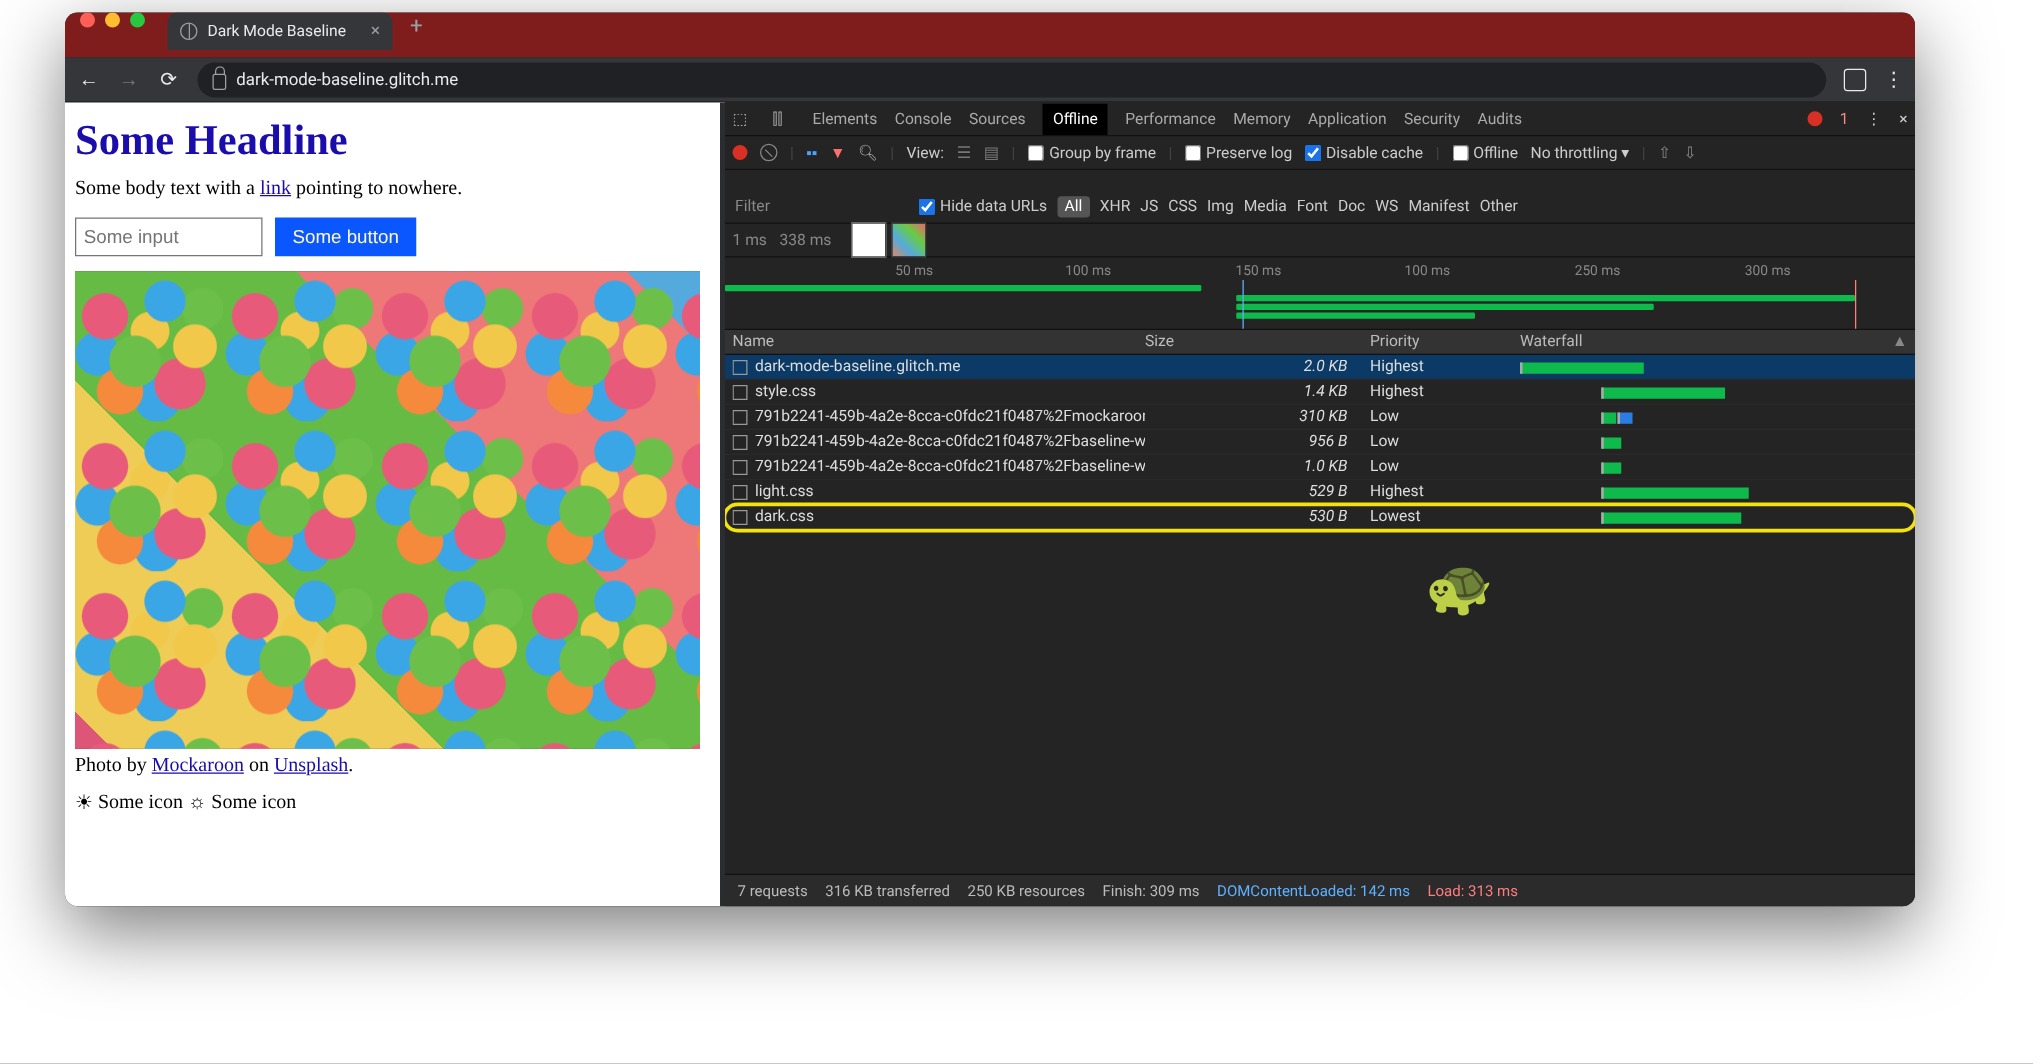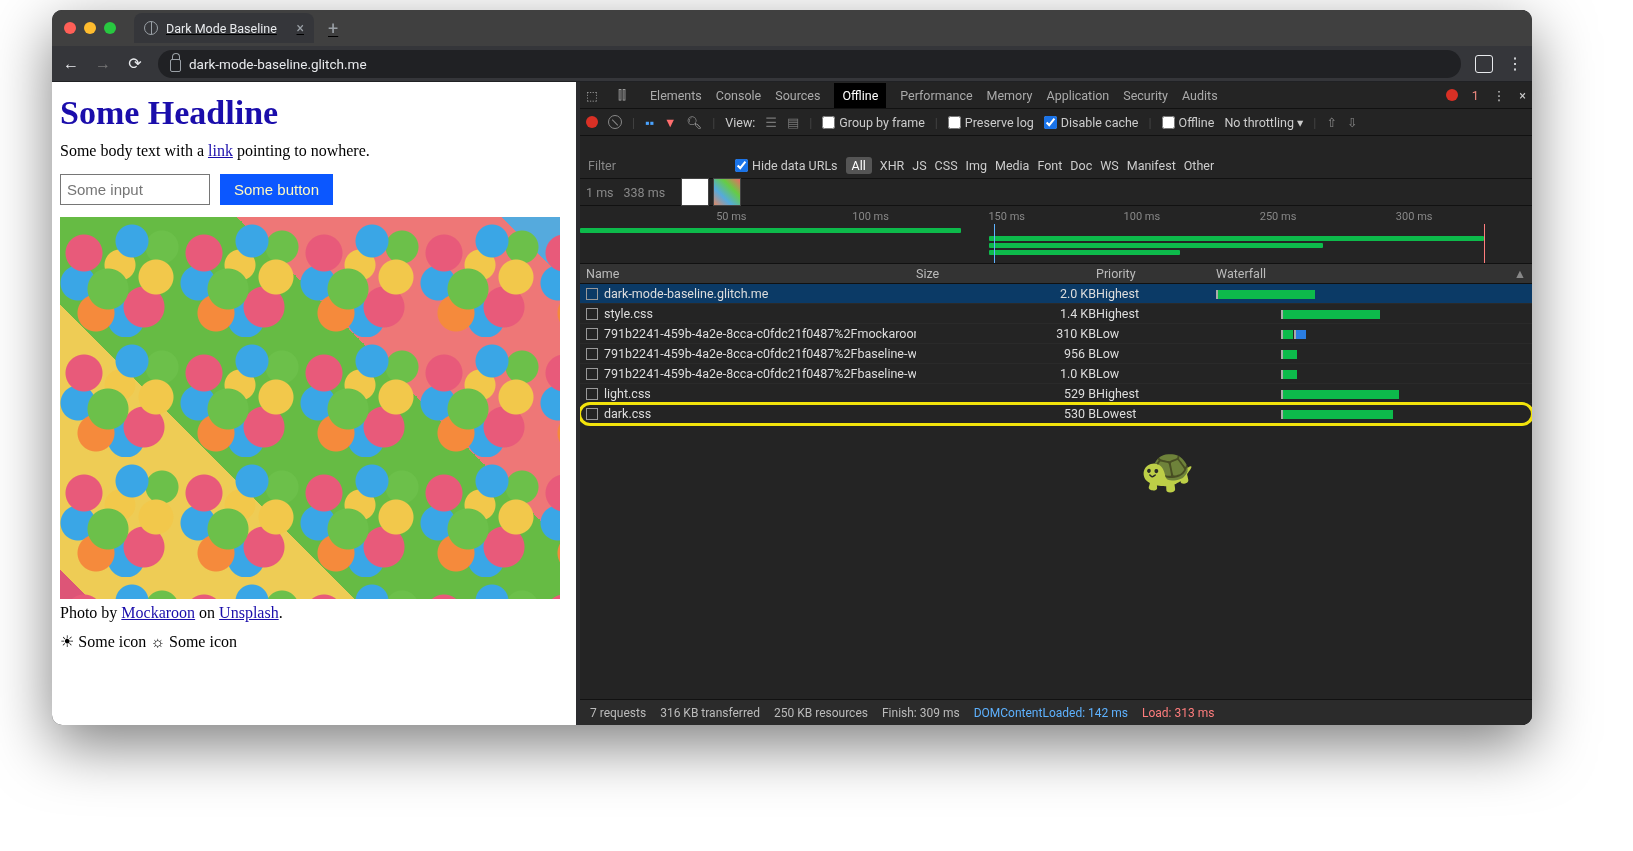--- a/index.html
+++ b/index.html
@@ -18,26 +18,24 @@
     background: #202124;
     border-radius: 10px;
     box-shadow: 0 20px 60px rgba(0,0,0,0.5);
     display: flex;
     flex-direction: column;
     overflow: hidden;
   }
   
   .tabstrip {
     height: 36px;
-    background: #404040;
+    background: #7f1d1d;
     display: flex;
-    align-items: center;
     padding-left: 12px;
     gap: 8px;
-    text-decoration: underline;
   }
   .traffic { display:flex; gap:8px; margin-right:10px;}
   .dot { width:12px; height:12px; border-radius:50%; }
   .dot.red{background:#ff5f57;} .dot.yellow{background:#febc2e;} .dot.green{background:#28c840;}
   .tab {
     background:#35363a; color:#e8eaed; height:30px; display:flex; align-items:center;
     padding:0 10px; border-radius:8px 8px 0 0; font-size:12.5px; gap:8px; min-width:180px;
   }
   .tab .globe{ width:14px;height:14px;border:1.5px solid #9aa0a6;border-radius:50%; position:relative;}
   .tab .globe::after{content:"";position:absolute;left:50%;top:0;bottom:0;border-left:1px solid #9aa0a6;}
@@ -126,21 +124,21 @@
   .ruler .vline{position:absolute;top:14px;bottom:0;border-left:1px solid;}
   
   .ntbl{ flex:1; overflow:auto; position:relative;}
   .ntbl .hdr, .ntbl .rowr{ display:grid; grid-template-columns: 330px 180px 120px 1fr; align-items:center; height:20px; padding:0 6px;}
   .ntbl .hdr{ background:#333; color:#bbb; position:sticky; top:0; border-bottom:1px solid #111;}
   .ntbl .hdr .sort{ float:right; color:#888;}
   .ntbl .rowr{ color:#ddd; border-bottom:1px solid #2a2a2a;}
   .ntbl .rowr.sel{ background:#0b3a66;}
   .ntbl .rowr .nm{ display:flex; align-items:center; gap:6px; white-space:nowrap; overflow:hidden; text-overflow:ellipsis;}
   .ntbl .fi{ width:12px;height:12px;border:1px solid #999; display:inline-block; flex-shrink:0;}
-  .ntbl .sz{ text-align:right; }
+  .ntbl .sz{ text-align:right; padding-right:18px;font-style:italic;}
   .ntbl .wf{ position:relative; height:18px;}
   .ntbl .wf .wbar{ position:absolute; top:5px; height:9px; background:#0dba4b; border-left:2px solid #aaa;}
   .ntbl .wf .wbar.blue{ background:#2a7de1;}
   .ntbl .hl{ outline:3px solid #f2e30b; outline-offset:-1px; border-radius:14px;}
   .turtle{ position:absolute; left:560px; top:180px; font-size:44px;}
   
   .status{ height:26px; background:#2b2b2b; display:flex; align-items:center; gap:14px; padding:0 10px; font-size:12px; color:#bbb; border-top:1px solid #111;}
   .status .dcl{ color:#5eb2ff;}
   .status .load{ color:#ff7d7d;}
 </style>

